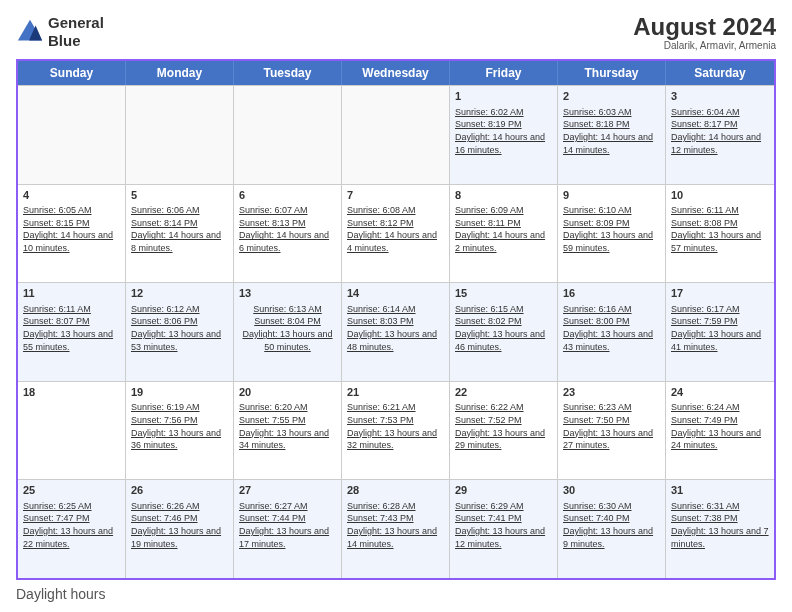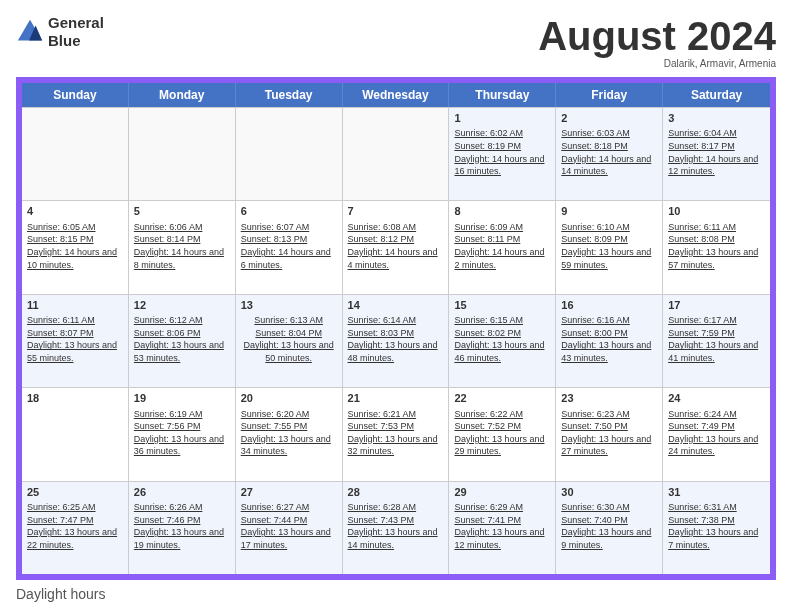--- a/index.html
+++ b/index.html
@@ -38,34 +38,34 @@
       display: block;
     }
     .logo-icon {
       width: 28px;
       height: 28px;
     }
     .title-section {
       text-align: right;
     }
     .main-title {
-      font-size: 40px;
+      font-size: 24px;
       font-weight: bold;
       color: #333;
       line-height: 1.1;
     }
     .subtitle {
       font-size: 10px;
       color: #555;
     }
     .calendar {
       flex: 1;
       display: flex;
       flex-direction: column;
-      border: 6px solid #8b5cf6;
+      border: 2px solid #8b5cf6;
     }
     .cal-header {
       display: grid;
       grid-template-columns: repeat(7, 1fr);
       background: #4472C4;
     }
     .cal-header-cell {
       color: #fff;
       font-size: 12px;
       font-weight: bold;
@@ -144,22 +144,22 @@
       <div class="subtitle">Dalarik, Armavir, Armenia</div>
     </div>
   </div>
 
   <div class="calendar">
     <div class="cal-header" id="cal-header">
         <div class="cal-header-cell">Sunday</div>
         <div class="cal-header-cell">Monday</div>
         <div class="cal-header-cell">Tuesday</div>
         <div class="cal-header-cell">Wednesday</div>
+        <div class="cal-header-cell">Friday</div>
         <div class="cal-header-cell">Thursday</div>
-        <div class="cal-header-cell">Friday</div>
         <div class="cal-header-cell">Saturday</div>
       </div>
     <div class="cal-body" id="cal-body">
         <div class="cal-row">
           <div class="cal-cell empty"></div>
           <div class="cal-cell empty"></div>
           <div class="cal-cell empty"></div>
           <div class="cal-cell empty"></div>
           <div class="cal-cell alt-bg">
             <span class="day-number">1</span>

